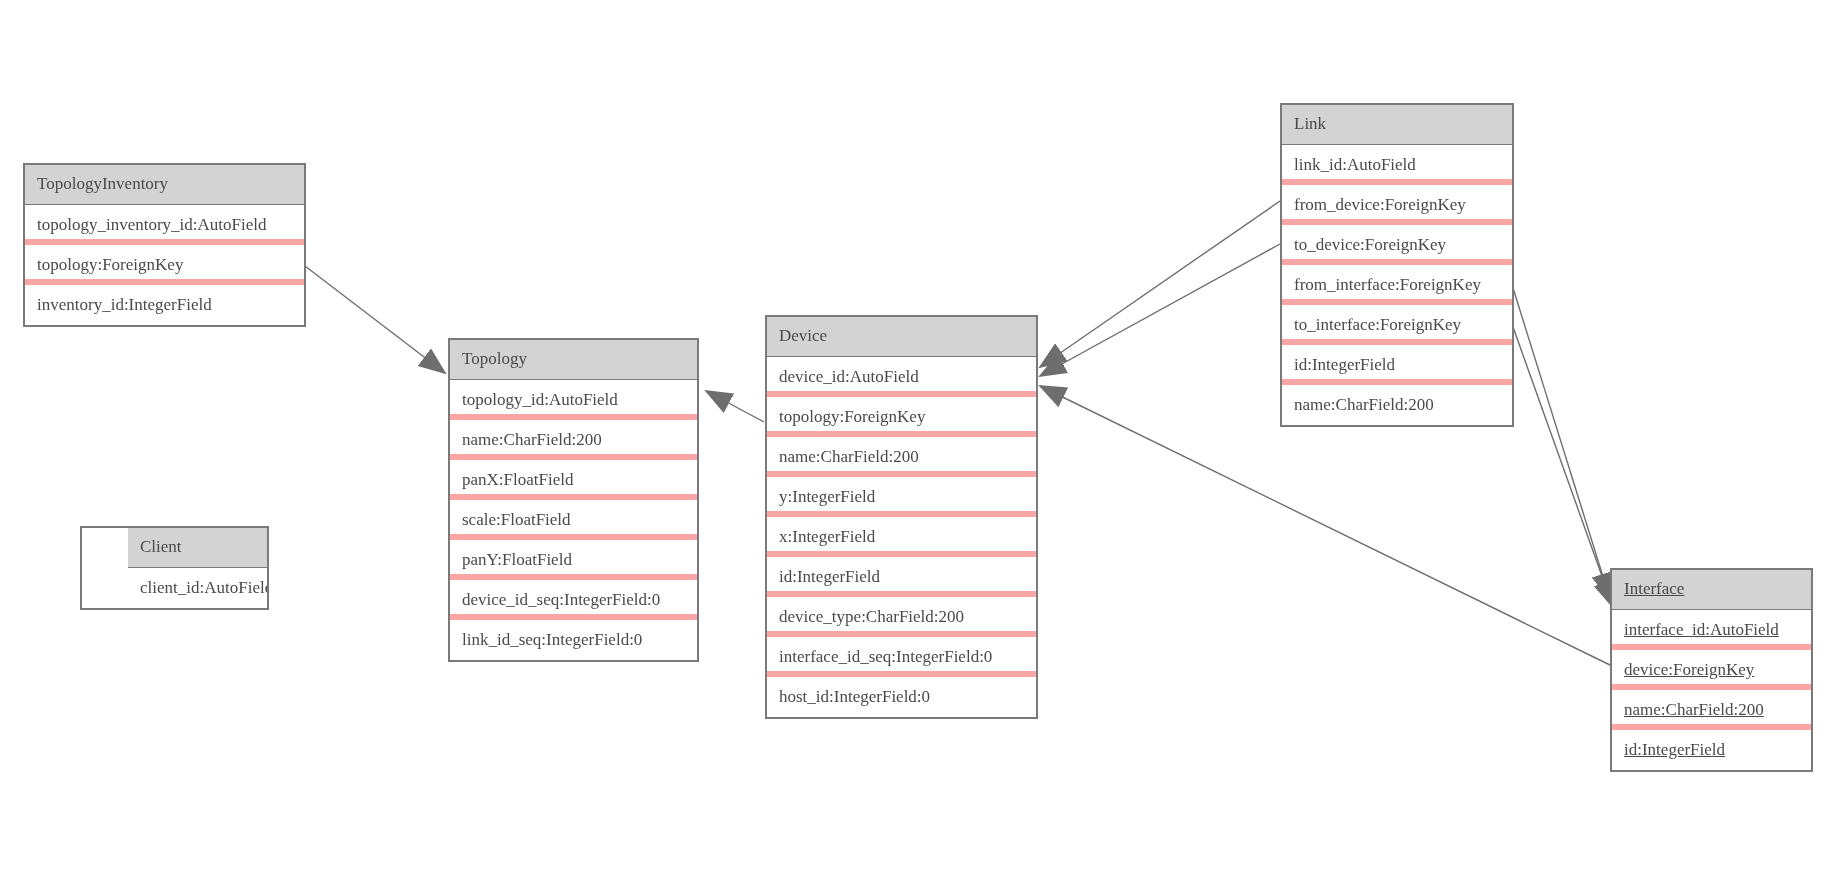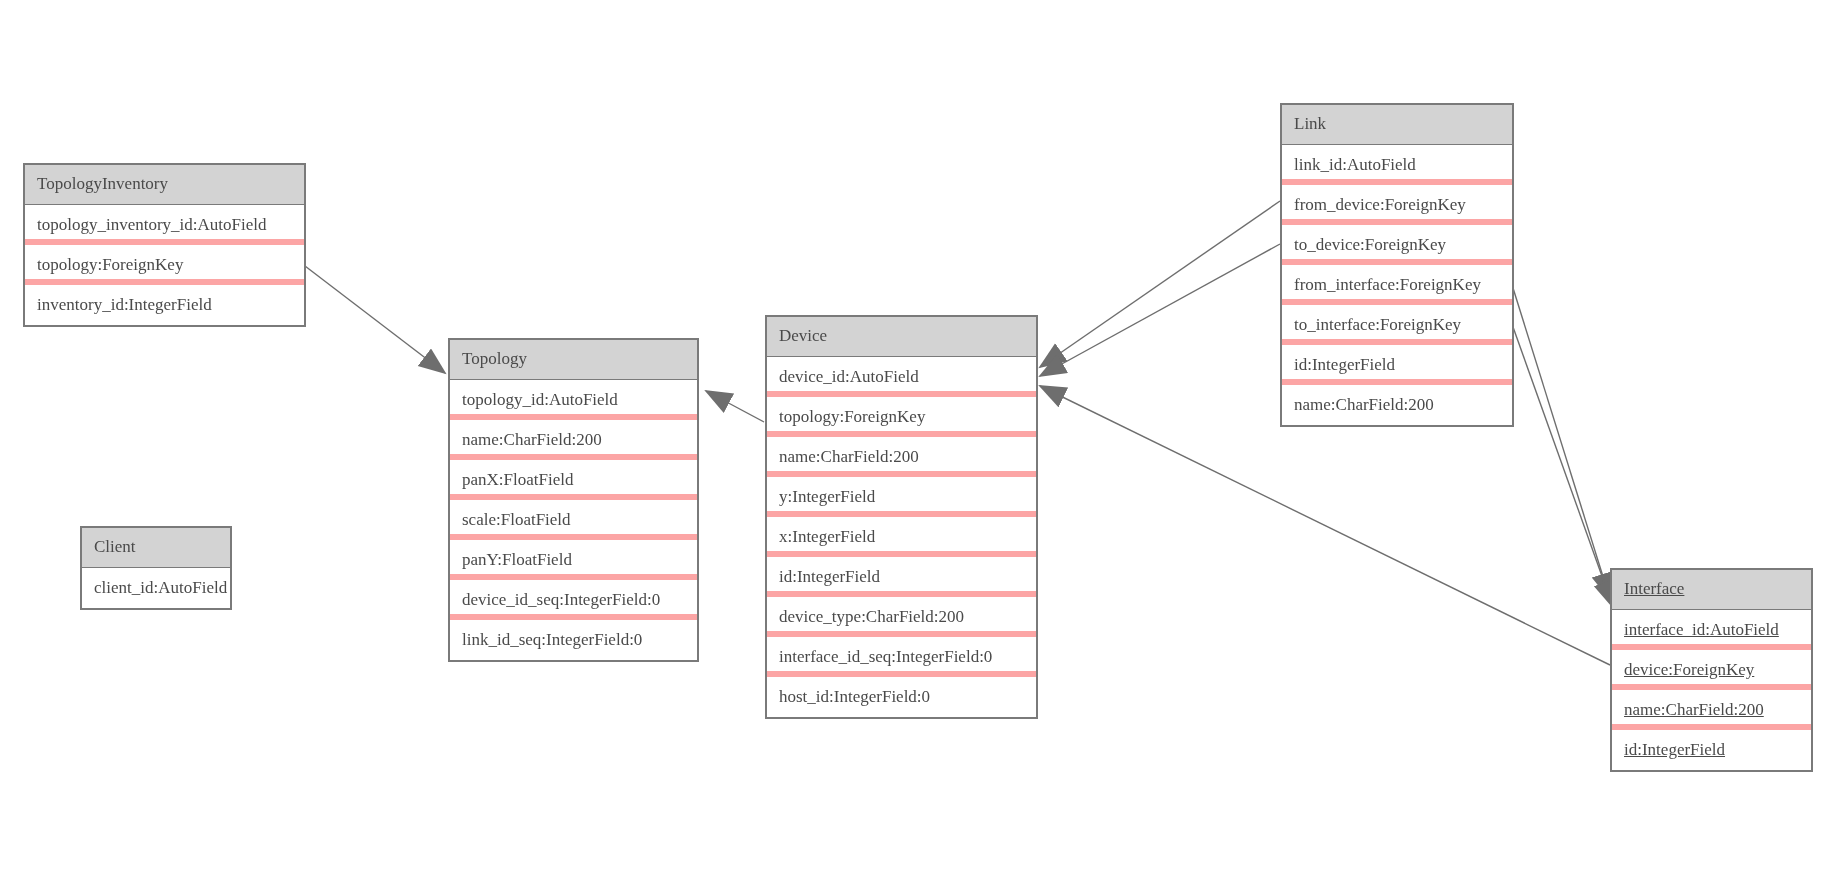--- a/index.html
+++ b/index.html
@@ -95,21 +95,21 @@
         <div class="row">topology_id:AutoField</div>
         <div class="row">name:CharField:200</div>
         <div class="row">panX:FloatField</div>
         <div class="row">scale:FloatField</div>
         <div class="row">panY:FloatField</div>
         <div class="row">device_id_seq:IntegerField:0</div>
         <div class="row">link_id_seq:IntegerField:0</div>
       </div>
   </div>
 
-  <div class="entity" style="left:80px; top:526px; width:152px;">
+  <div class="entity" style="left:80px; top:526px; width:189px;padding-left:46px;">
     <div class="header">Client</div>
     <div class="rows">
         <div class="row">client_id:AutoField</div>
       </div>
   </div>
 
   <div class="entity" style="left:765px; top:315px; width:273px;">
     <div class="header">Device</div>
     <div class="rows">
         <div class="row">device_id:AutoField</div>

